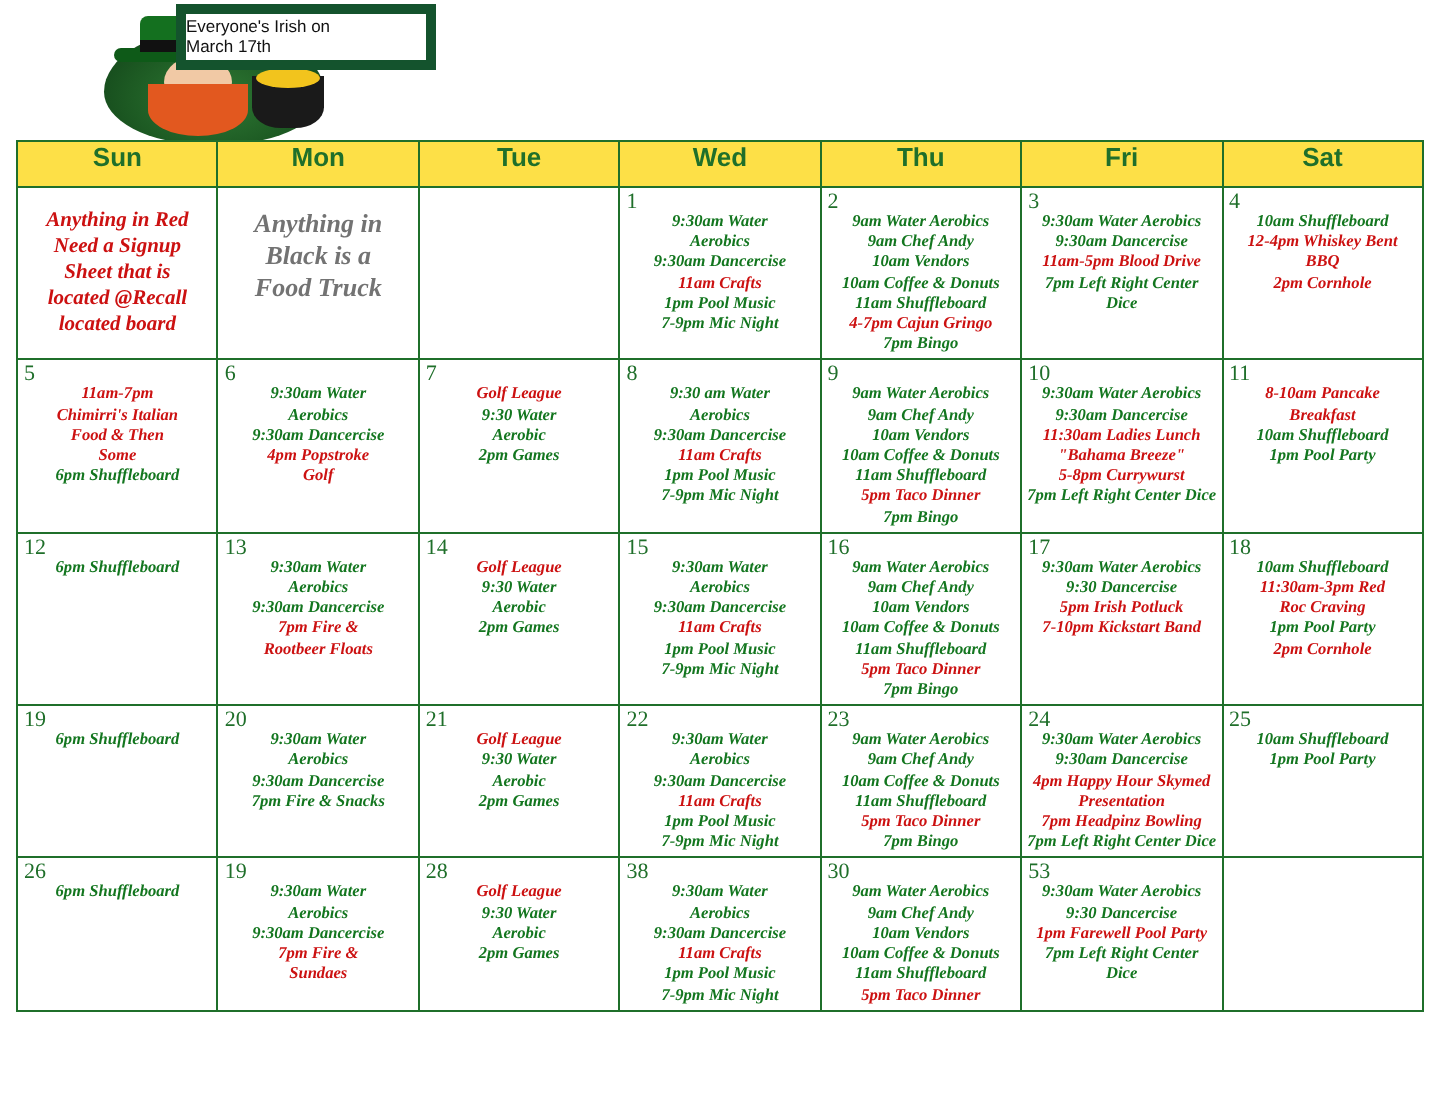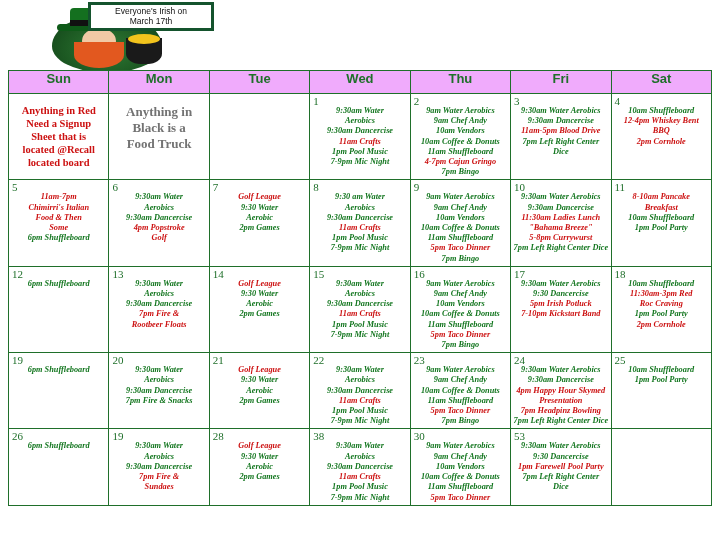--- a/index.html
+++ b/index.html
@@ -11,22 +11,22 @@
   }
   .page{position:relative;width:720px;height:556px;}
 
   
   .header{position:relative;height:72px;}
   .leprechaun{
     position:absolute;left:30px;top:2px;width:175px;height:70px;
   }
   .lep-banner{
     position:absolute;left:58px;top:0px;width:120px;height:22px;
-    background:#ffffff;border:3px solid #14532d;
-    font-size:8.5px;line-height:10px;text-align:center;color:#111;
+    background:#ffffff;border:5px solid #14532d;
+    font-size:8.5px;line-height:10px;color:#111;
     font-family:"Liberation Sans", sans-serif;padding-top:1px;
   }
   .lep-body{
     position:absolute;left:22px;top:12px;width:110px;height:58px;
     background:radial-gradient(ellipse at 50% 60%, #2f7a35 0%, #1d5a23 55%, #0f3d16 100%);
     border-radius:50% 50% 45% 45%/55% 55% 45% 45%;
   }
   .lep-hat{
     position:absolute;left:40px;top:6px;width:58px;height:20px;
     background:#14701f;border-radius:4px 4px 0 0;
@@ -112,21 +112,21 @@
     vertical-align:top;
     padding:0;
   }
   table.cal th{
     height:22px;
     text-align:center;
     font-family:"Liberation Sans", sans-serif;
     font-weight:bold;
     font-size:13px;
     color:#1f6f2a;
-    background:#f0abfc;
+    background:#fde047;
   }
   table.cal td{
     height:63px;
     width:100.5px;
     position:relative;
   }
   td.r0{height:68px;}
   .daynum{
     position:absolute;left:3px;top:1px;
     font-size:11px;
@@ -142,20 +142,21 @@
   .cell-inner div{white-space:nowrap;}
   .g{color:#13761f;}
   .r{color:#cc1111;}
   .it{font-style:italic;}
   .bd{font-weight:bold;}
   .note{
     padding:10px 4px 2px 4px;
     text-align:center;
     font-size:10.5px;
     line-height:13px;
+    font-style:italic;
     font-weight:bold;
   }
   .note.red{color:#cc1111;}
   .note.blk{color:#737373;font-size:13px;line-height:16px;}
 </style>
 </head>
 <body>
 
 <div class="page">
 

